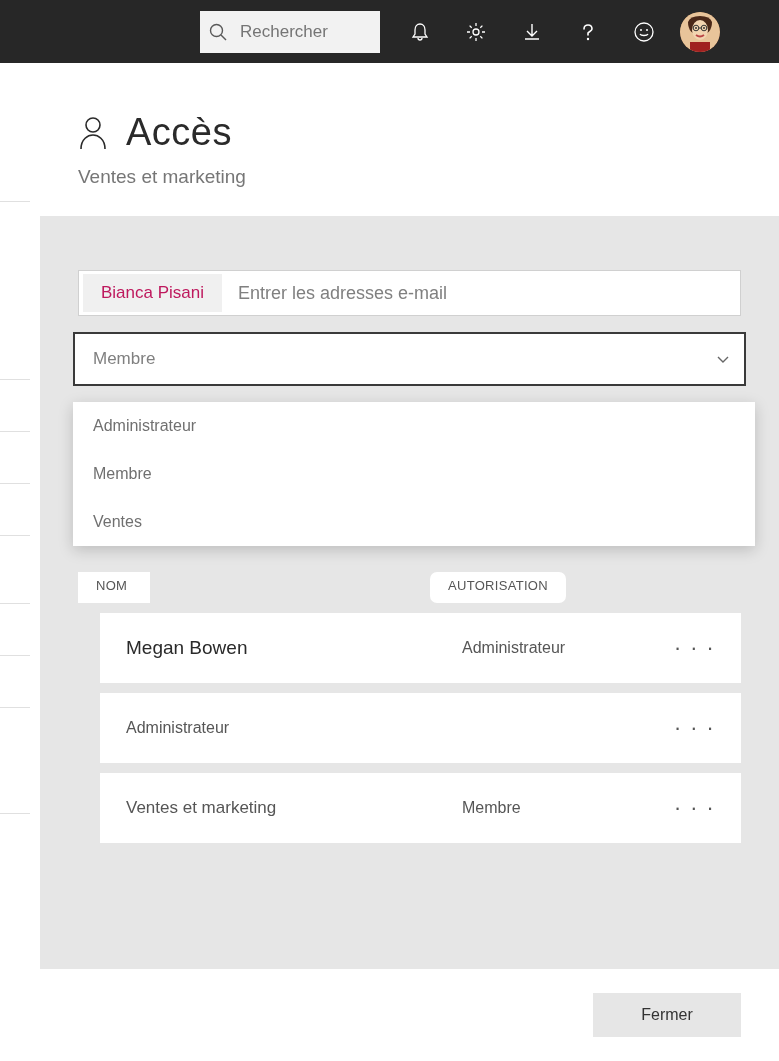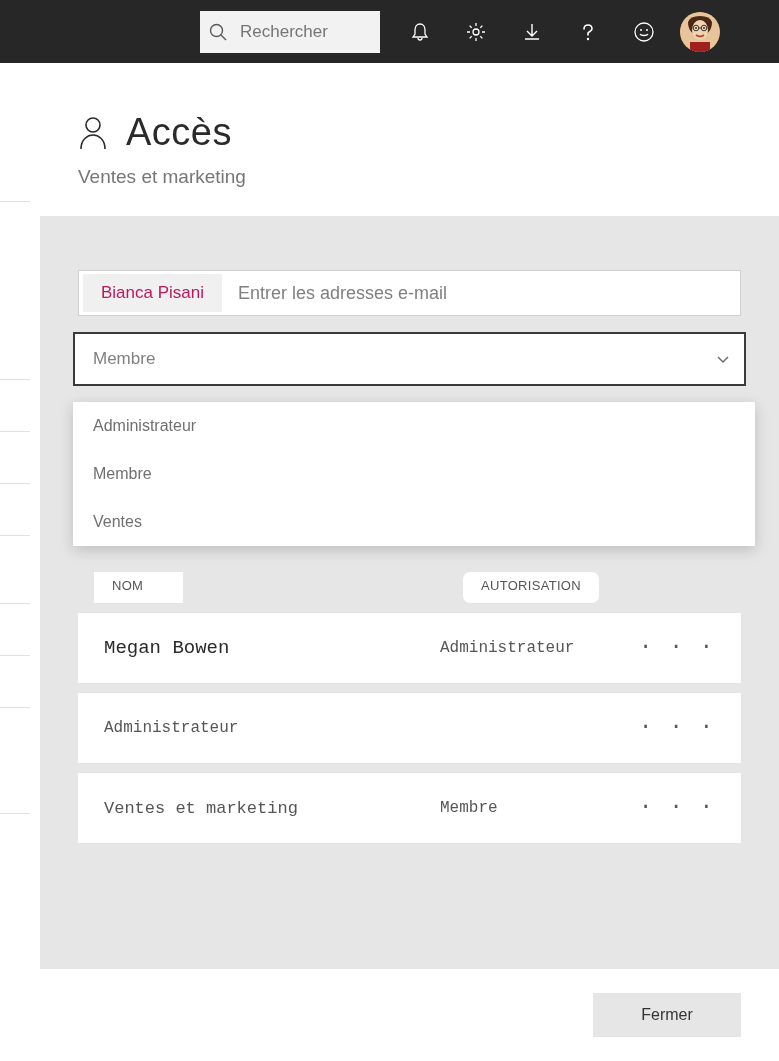--- a/index.html
+++ b/index.html
@@ -178,30 +178,29 @@
       padding: 0 38px;
       display: flex;
     }
     .table-header {
       background: #ffffff;
       font-size: 13px;
       color: #565656;
       padding: 6px 18px 10px 18px;
       letter-spacing: 0.3px;
     }
-    .th-name { margin-left: 16px; width: 89px; }
+    .th-name { margin-left: 0; width: 72px; }
     .th-auth { margin-left: 280px; border-radius: 7px; }
     .user-row {
       background: #ffffff;
-      margin: 10px 38px 0 38px;
+      margin: 10px 38px 0 60px;
       height: 70px;
       display: flex;
       align-items: center;
       padding: 0 26px;
-      font-family: Liberation Mono, monospace;
     }
     .user-name-strong {
       font-size: 19px;
       color: #2a2a2a;
       width: 336px;
     }
     .user-name {
       font-size: 17px;
       color: #565656;
       width: 336px;

